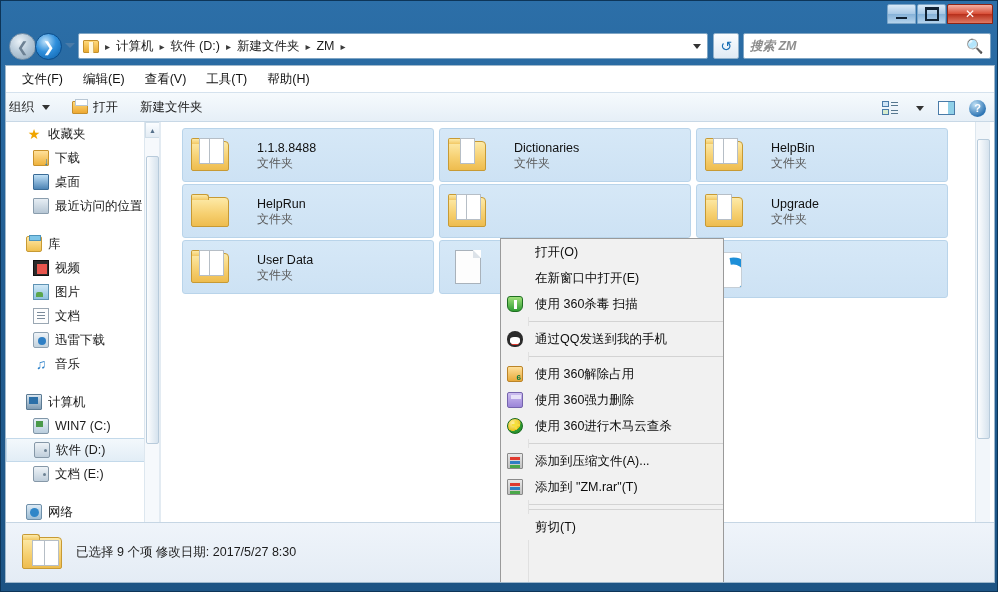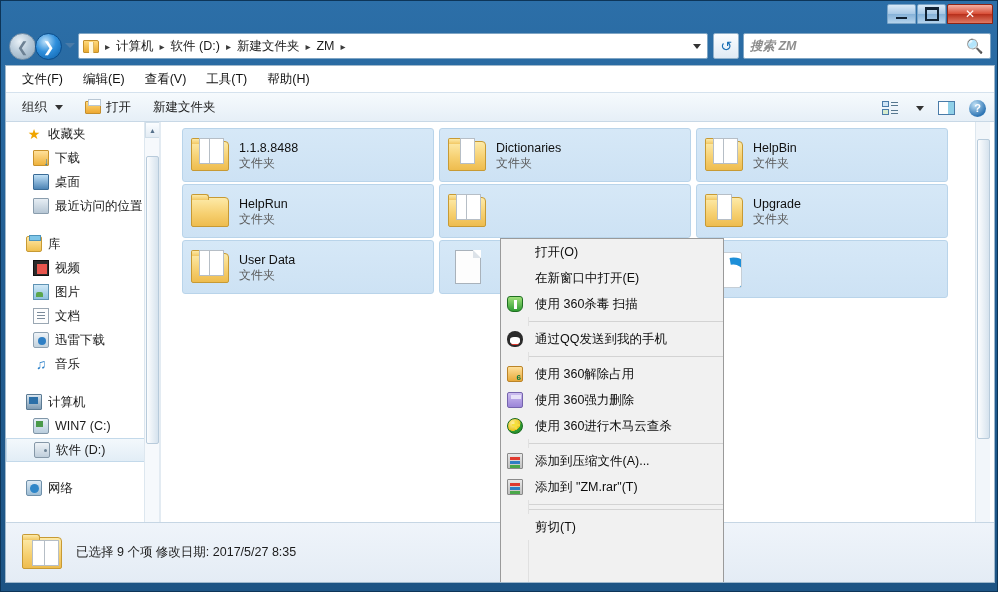--- a/index.html
+++ b/index.html
@@ -89,21 +89,21 @@
     background:#fff; border:1px solid #9fb8cc; overflow:hidden;
   }
   
   #menubar { position:absolute; left:0; top:0; width:988px; height:26px;
     background:#fff; display:flex; align-items:center; padding-left:16px; gap:20px; }
   .menuitem { font-size:12.5px; color:#111; }
   
   #cmdbar { position:absolute; left:0; top:26px; width:988px; height:30px;
     background:linear-gradient(180deg,#f6fafd 0%, #e6eff7 100%);
     border-top:1px solid #d5e2ee; border-bottom:1px solid #c8d8e6;
-    display:flex; align-items:center; padding-left:16px; }
+    display:flex; align-items:center; padding-left:3px; }
   .cmditem { font-size:12.5px; color:#1c1c1c; display:flex; align-items:center; gap:5px; margin-right:22px; }
   .cmdcaret { width:0;height:0;border-left:4px solid transparent;border-right:4px solid transparent;border-top:5px solid #333; margin-left:3px;}
   .openicon { width:16px;height:13px;position:relative;
     background:linear-gradient(180deg,#ffd97a,#eda832);border:1px solid #c58f2d;border-radius:1px;}
   .openicon::after{content:"";position:absolute;left:2px;top:-3px;width:11px;height:5px;background:#fff;border:1px solid #b9c7d4;}
   #cmdright { position:absolute; right:8px; top:0; height:30px; display:flex; align-items:center; gap:14px; }
   .viewicon { width:17px;height:15px; position:relative; }
   .viewicon .vq{position:absolute;width:7px;height:6px;border:1px solid #4a7ba8;}
   .viewicon .vq.a{left:0;top:0;background:#cfe4f5;}
   .viewicon .vq.b{left:0;top:8px;background:#d6ecce;}
@@ -161,21 +161,21 @@
   
   #filepane { position:absolute; left:156px; top:56px; width:828px; height:462px;
     background:#fff; overflow:hidden; }
   .tile {
     position:absolute; width:252px; height:54px;
     border:1px solid #b9d4ea; border-radius:3px;
     background:linear-gradient(180deg,#d6e8f7 0%, #cde2f4 100%);
     display:flex; align-items:center; padding-left:6px;
   }
   .tile .ticon { width:42px; height:40px; flex:0 0 42px; position:relative; margin-right:8px; }
-  .tile .tlines { display:flex; flex-direction:column; justify-content:center; }
+  .tile .tlines { display:flex; flex-direction:column; justify-content:center;margin-left:18px; }
   .tname { font-size:12.5px; color:#101010; line-height:16px; }
   .tsub { font-size:12px; color:#5a5a5a; line-height:15px; }
   .fold {
     position:absolute; left:2px; top:6px; width:38px; height:30px;
     background:linear-gradient(180deg,#fdeaa8 0%, #f6d071 55%, #eebc4e 100%);
     border:1px solid #c79a34; border-radius:2px 4px 2px 2px;
   }
   .fold::before { content:""; position:absolute; left:-1px; top:-4px; width:16px; height:5px;
     background:linear-gradient(180deg,#fdeaa8,#f2c864); border:1px solid #c79a34; border-bottom:none; border-radius:2px 3px 0 0; }
   .sheet { position:absolute; background:#fff; border:1px solid #b6bec6; }
@@ -374,20 +374,24 @@
         <span>计算机</span>
       </div>
       <div class="navrow lvl1">
         <span class="navico i-win7"></span>
         <span>WIN7 (C:)</span>
       </div>
       <div class="navrow lvl1 sel">
         <span class="navico i-hdd"></span>
         <span>软件 (D:)</span>
       </div>
+      <div class="navrow lvl1">
+        <span class="navico i-hdd"></span>
+        <span>文档 (E:)</span>
+      </div>
 
       <div class="navspacer"></div>
 
       <div class="navrow lvl0">
         <span class="navico i-net"></span>
         <span>网络</span>
       </div>
 
       <div id="sbscroll">
         <div id="sbtrack"></div>
@@ -500,21 +504,21 @@
         <div id="fpthumb"></div>
       </div>
     </div>
 
     <div id="statusbar">
       <span id="statusfolder">
         <span class="fold"></span>
           <span class="sheet s1" style="left:12px;top:8px;"></span>
           <span class="sheet s2" style="left:24px;top:8px;"></span>
       </span>
-      <span id="statustext">已选择 9 个项  修改日期: 2017/5/27 8:35</span>
+      <span id="statustext">已选择 9 个项  修改日期: 2017/5/27 8:30</span>
     </div>
 
     <div id="ctxmenu">
       <div id="ctxgutter"></div>
 
       <div class="ctxitem bold">
         <span>打开(O)</span>
         </div>
       <div class="ctxitem">
         <span>在新窗口中打开(E)</span>

